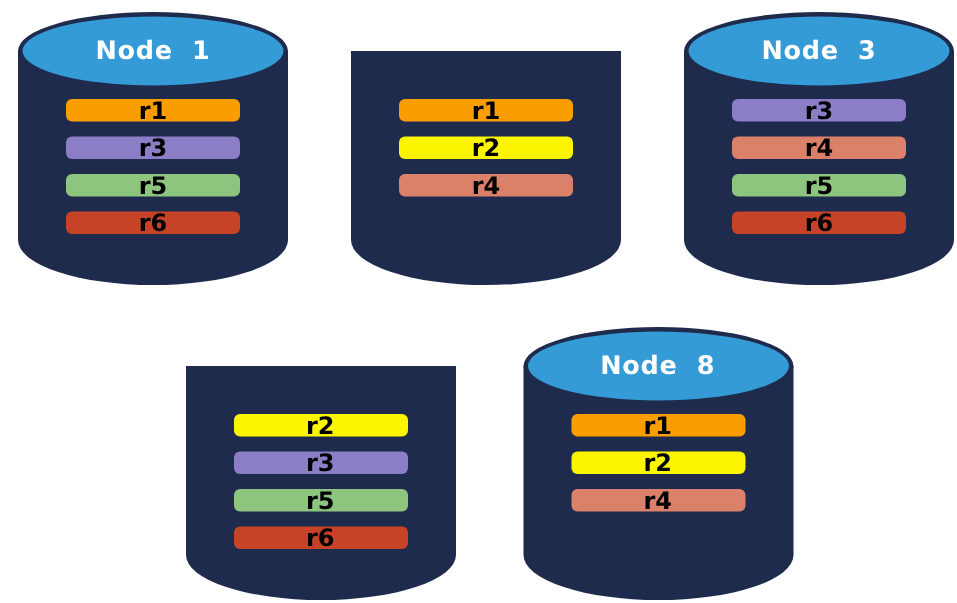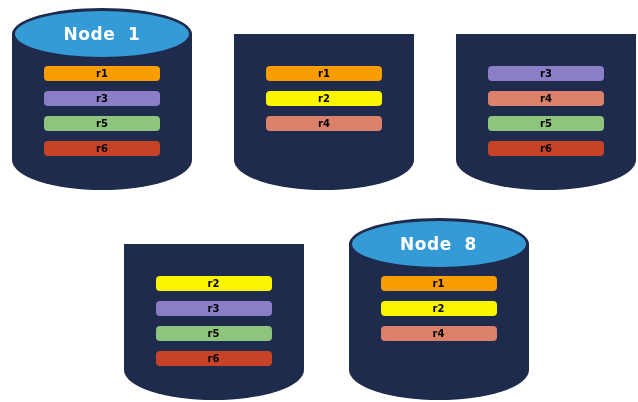--- a/index.html
+++ b/index.html
@@ -82,21 +82,21 @@
   .bar {
     width: 116px;
     height: 15px;
     border-radius: 4px;
     display: flex;
     align-items: center;
     justify-content: center;
   }
   .bar span {
     color: var(--bar-text, #000000);
-    font-size: 10px;
+    font-size: 16px;
     font-weight: bold;
     line-height: 15px;
   }
 </style>
 </head>
 <body style="background: rgb(255, 255, 255);">
 
 <div class="canvas">
   <div class="row row1">
       <div class="cyl">
@@ -128,20 +128,23 @@
           <div class="bar" style="background: rgb(251, 245, 0);">
             <span>r2</span>
           </div>
           <div class="bar" style="background: rgb(219, 128, 105);">
             <span>r4</span>
           </div>
         </div>
       </div>
       <div class="cyl">
         <div class="cyl-body"></div>
+        <div class="cyl-top">
+          <span class="node-label">Node  3</span>
+        </div>
         <div class="bars">
           <div class="bar" style="background: rgb(140, 126, 198);">
             <span>r3</span>
           </div>
           <div class="bar" style="background: rgb(219, 128, 105);">
             <span>r4</span>
           </div>
           <div class="bar" style="background: rgb(141, 197, 126);">
             <span>r5</span>
           </div>

